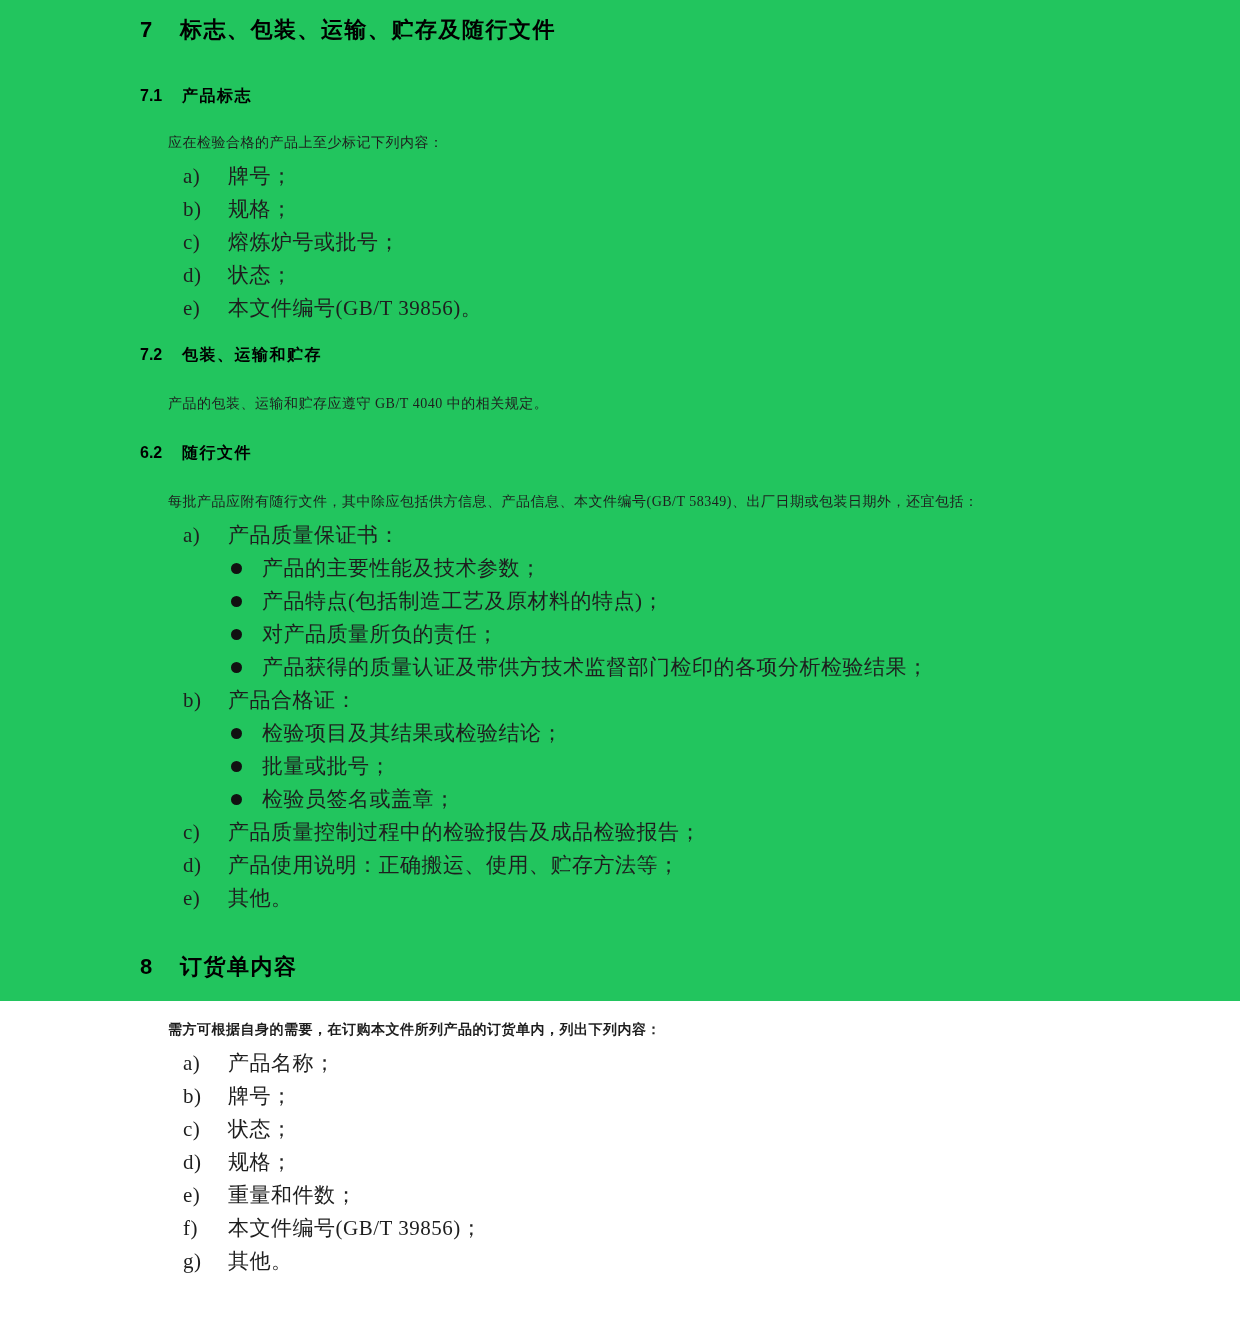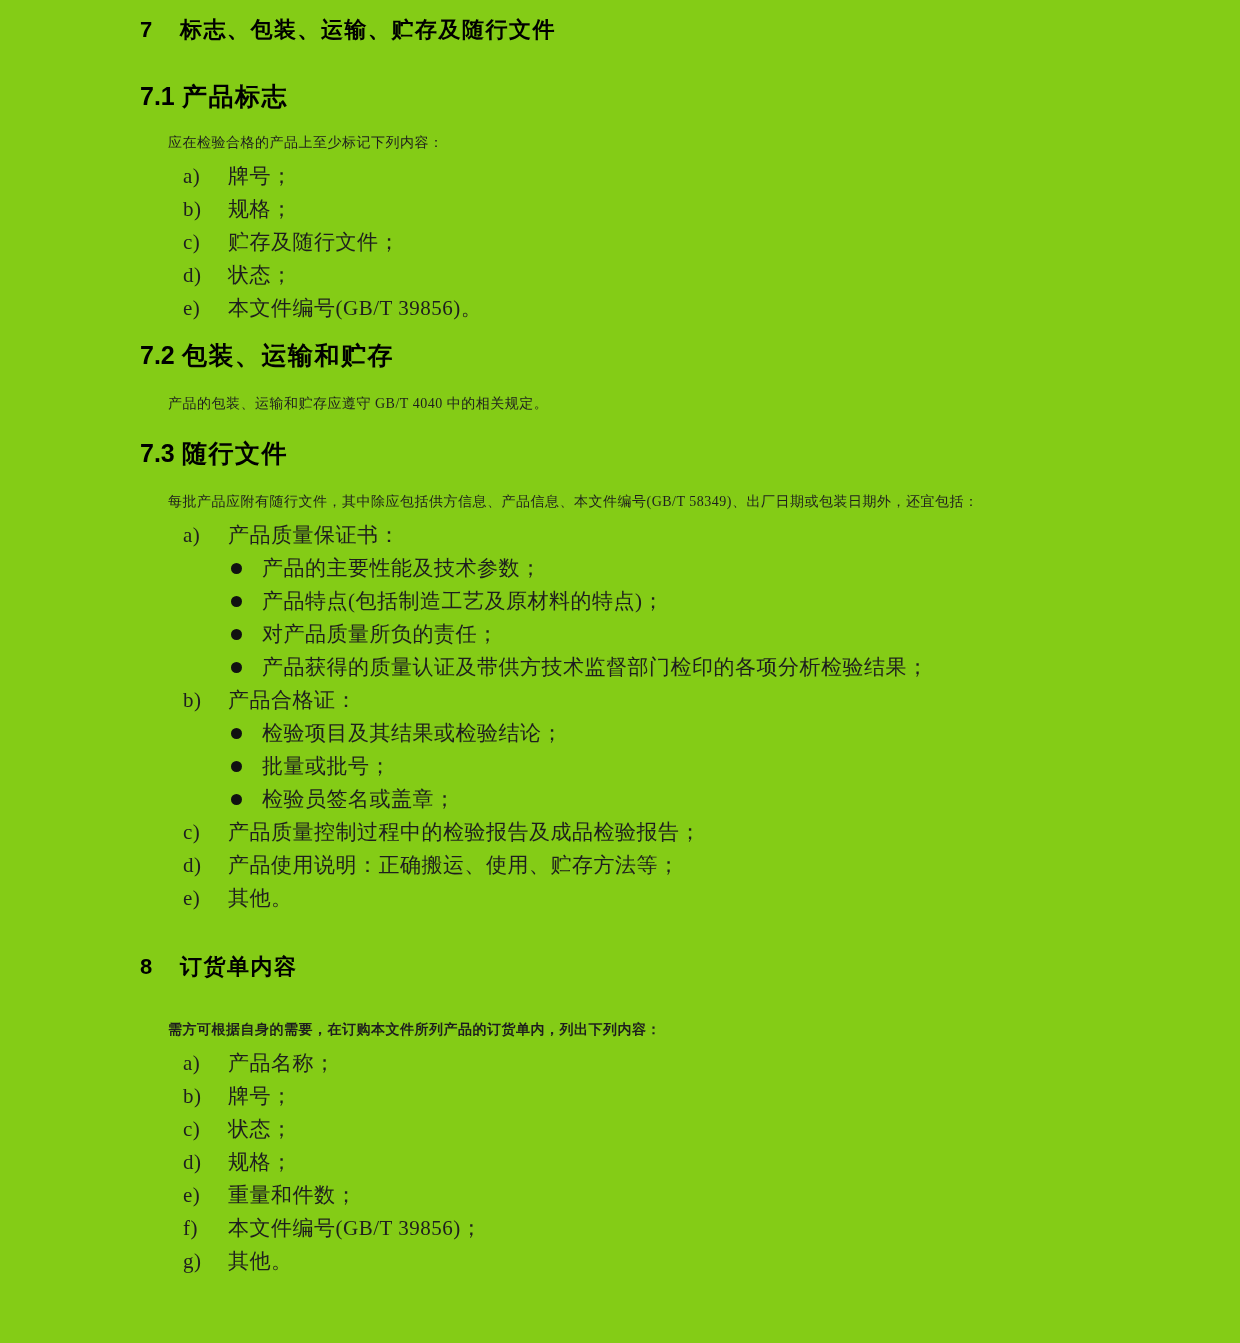--- a/index.html
+++ b/index.html
@@ -10,43 +10,43 @@
   body {
     width: 1240px;
     height: 1343px;
     overflow: hidden;
     color: #1e1e1e;
     font-family: "Liberation Serif", "DejaVu Serif", serif;
   }
   .page {
     box-sizing: border-box;
     width: 1240px;
-    height: 1343px;
+    height: 1001px;
     padding: 14px 110px 0 140px;
-    background: #84cc16;
+    background: #22c55e;
   }
   
   .h1 {
     font-family: "Liberation Sans", "DejaVu Sans", sans-serif;
     font-weight: 700;
     font-size: 22px;
     line-height: 32px;
     letter-spacing: 1.5px;
     color: #000000;
   }
   .h1 .hnum {
     display: inline-block;
     width: 40px;
     letter-spacing: 0;
   }
   
   .h2 {
     font-family: "Liberation Sans", "DejaVu Sans", sans-serif;
     font-weight: 700;
-    font-size: 25px;
+    font-size: 16px;
     line-height: 32px;
     letter-spacing: 1.5px;
     color: #000000;
   }
   .h2 .hnum {
     display: inline-block;
     width: 42px;
     letter-spacing: 0;
   }
   .mt-71 { margin-top: 34px; }
@@ -117,38 +117,38 @@
   <div class="li">
     <span class="lbl">a)</span>
     <span>牌号；</span>
   </div>
   <div class="li">
     <span class="lbl">b)</span>
     <span>规格；</span>
   </div>
   <div class="li">
     <span class="lbl">c)</span>
-    <span>贮存及随行文件；</span>
+    <span>熔炼炉号或批号；</span>
   </div>
   <div class="li">
     <span class="lbl">d)</span>
     <span>状态；</span>
   </div>
   <div class="li">
     <span class="lbl">e)</span>
     <span>本文件编号(GB/T 39856)。</span>
   </div>
 
   <div class="h2 mt-72">
     <span class="hnum">7.2</span><span>包装、运输和贮存</span>
   </div>
   <p class="body-p indent mt16">产品的包装、运输和贮存应遵守 GB/T 4040 中的相关规定。</p>
 
   <div class="h2 mt-73">
-    <span class="hnum">7.3</span><span>随行文件</span>
+    <span class="hnum">6.2</span><span>随行文件</span>
   </div>
   <p class="body-p indent justify mt16">每批产品应附有随行文件，其中除应包括供方信息、产品信息、本文件编号(GB/T 58349)、出厂日期或包装日期外，还宜包括：</p>
 
   <div class="li">
     <span class="lbl">a)</span>
     <span>产品质量保证书：</span>
   </div>
   <div class="bli">
     <span class="dot"></span>
     <span>产品的主要性能及技术参数；</span>

